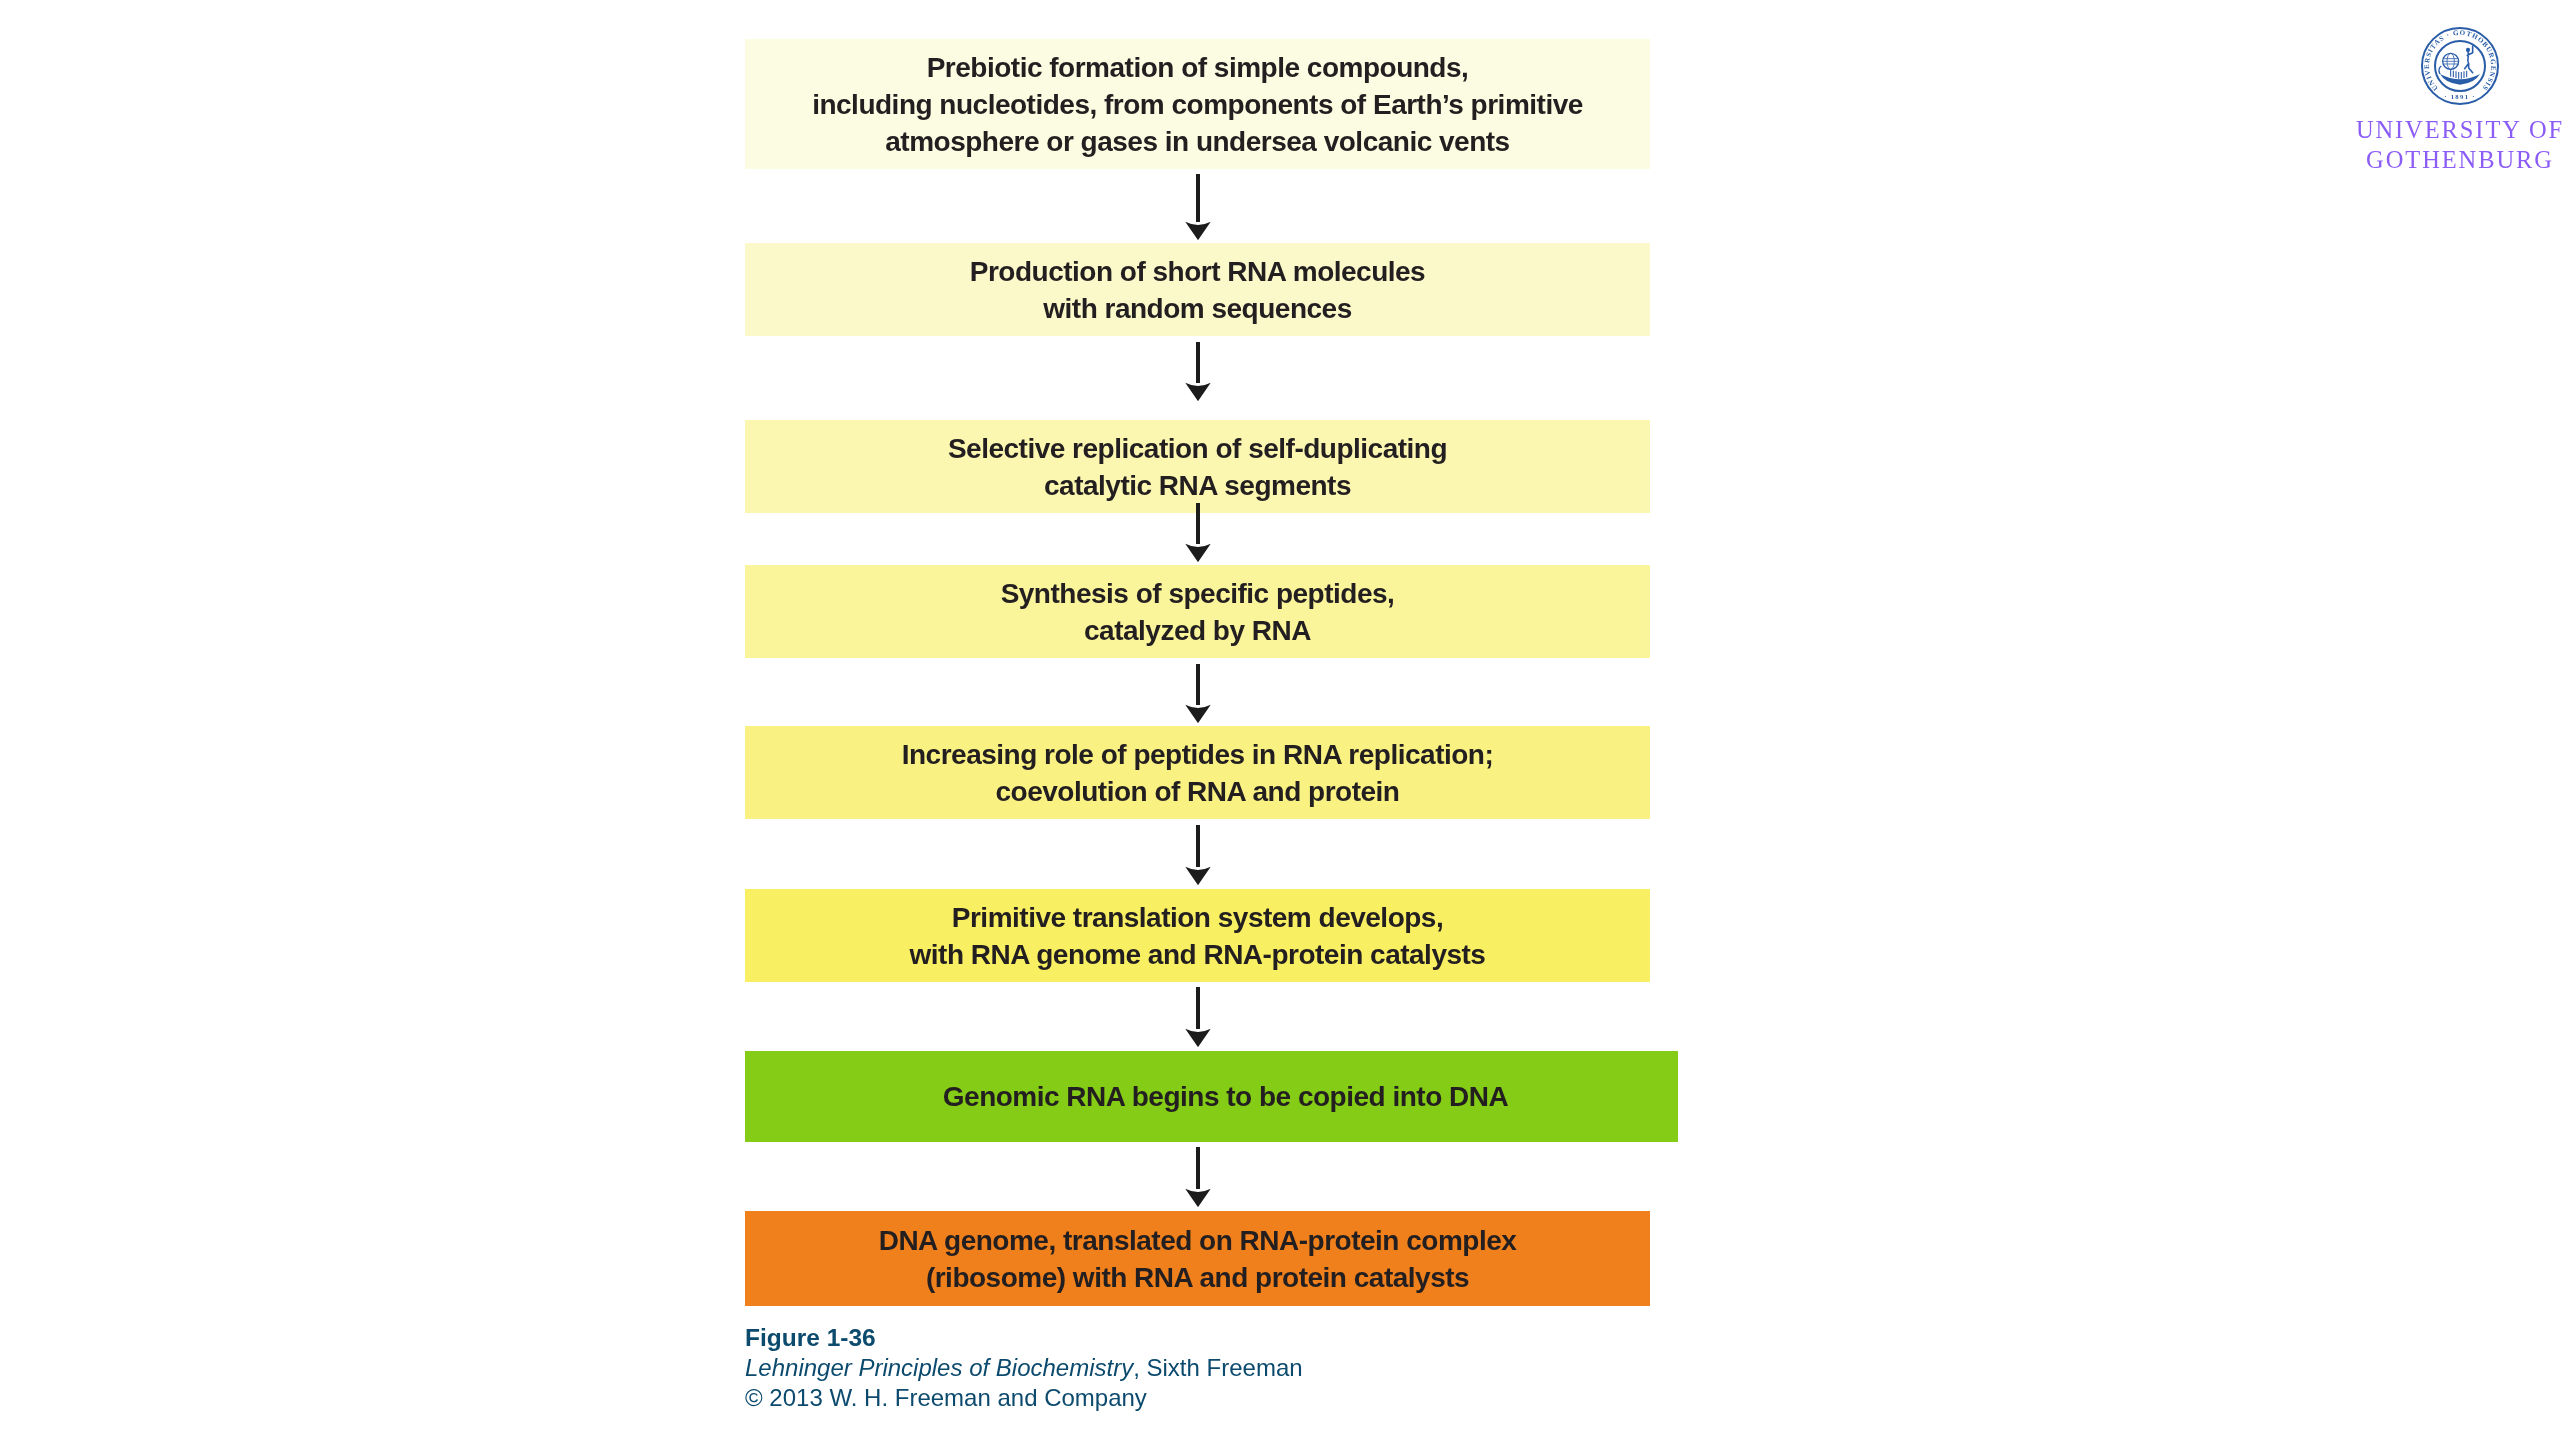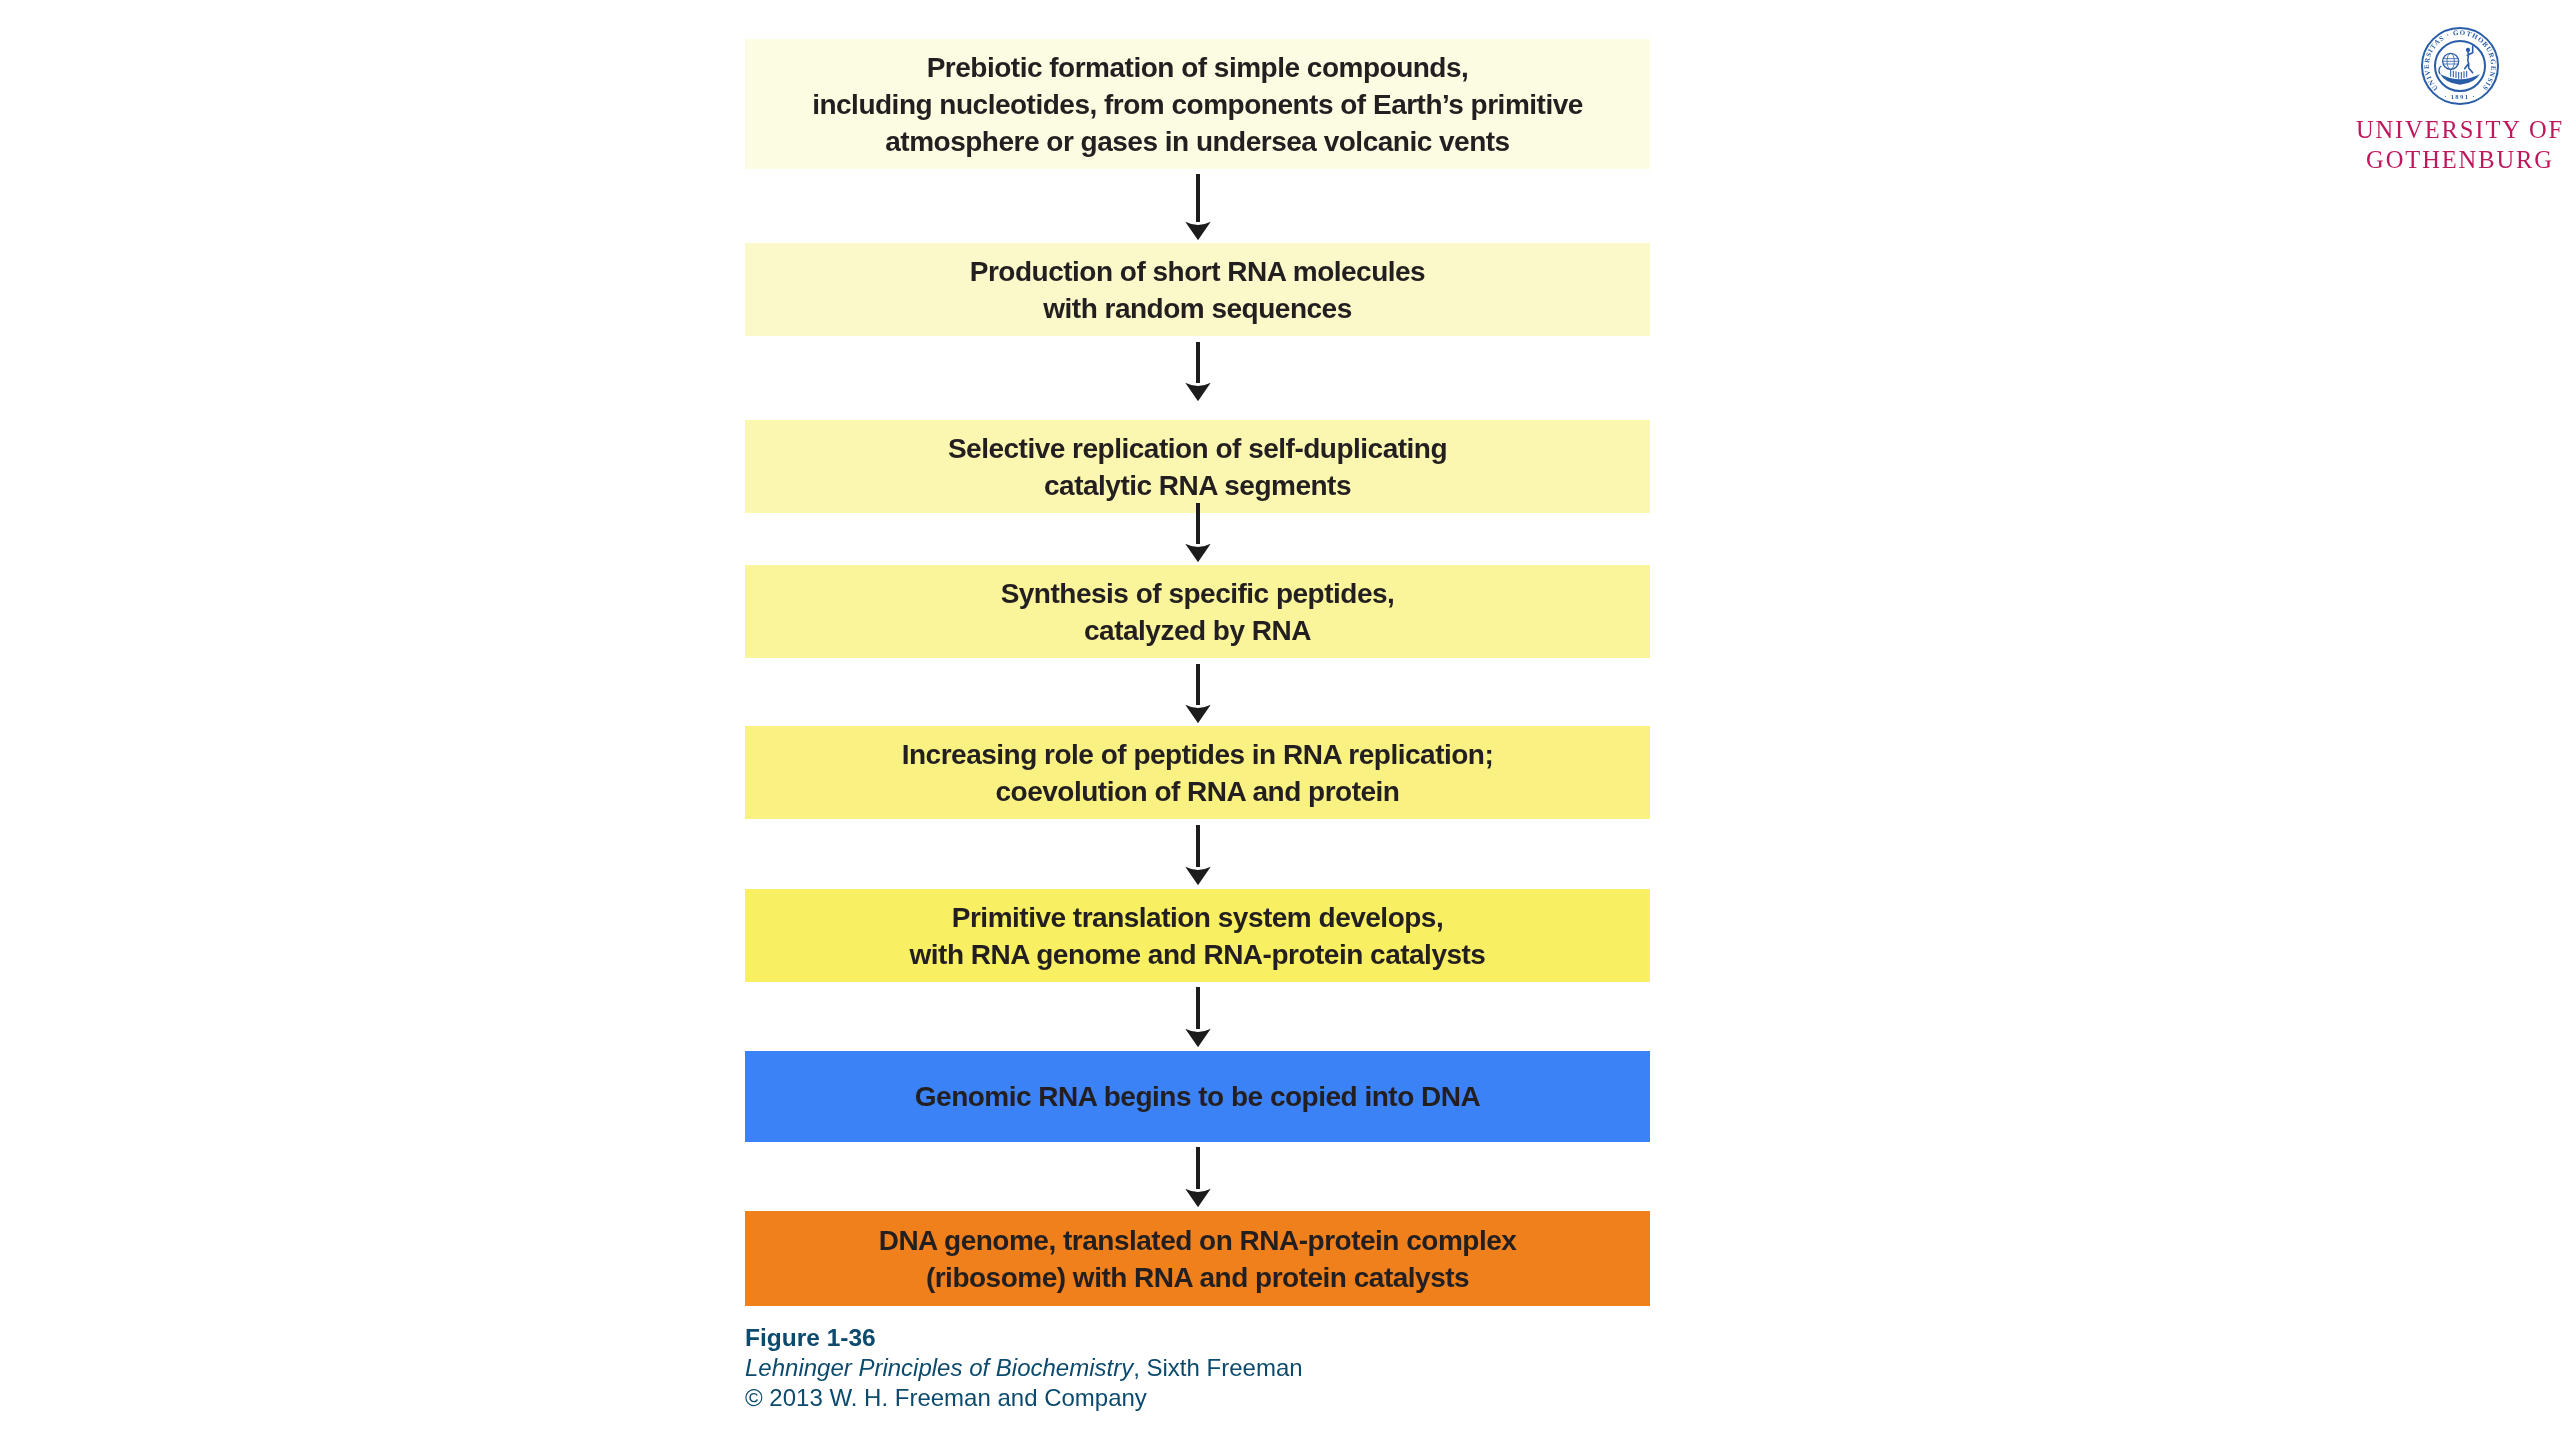--- a/index.html
+++ b/index.html
@@ -100,21 +100,21 @@
 with RNA genome and RNA-protein catalysts</div>
     </div>
 
     <div class="arrow" style="top: 987px; height: 60px; color: rgb(28, 28, 28);">
       <div class="aline"></div>
       <svg class="ahead" width="28" height="19.3" viewBox="0 0 44 30">
           <path d="M2,1 Q22,11 42,1 L22,30 Z" fill="currentColor"></path>
         </svg>
     </div>
 
-    <div class="fbox" style="top: 1051px; height: 91px; background-color: #3b82f6;">
+    <div class="fbox" style="top: 1051px; height: 91px; background-color: #84cc16; padding-left: 28px;">
       <div class="btext">Genomic RNA begins to be copied into DNA</div>
     </div>
 
     <div class="arrow" style="top: 1147px; height: 60px; color: rgb(28, 28, 28);">
       <div class="aline"></div>
       <svg class="ahead" width="28" height="19.3" viewBox="0 0 44 30">
           <path d="M2,1 Q22,11 42,1 L22,30 Z" fill="currentColor"></path>
         </svg>
     </div>
 
@@ -148,20 +148,20 @@
       <g>
         <circle cx="72" cy="36" r="3.2" fill="currentColor"></circle>
         <path d="M72,39 C75,44 69,50 73,56 L73,63 M73,56 L67,64 M73,63 L79,70 M71,44 L79,40 M79,40 L79,30" stroke="currentColor" stroke-width="2.4" fill="none" stroke-linecap="round"></path>
       </g>
       <g>
         <path d="M46,66 v10 M50,67 v10 M54,68 v10 M58,69 v10 M62,69 v10 M66,68 v10 M70,67 v10" stroke="currentColor" stroke-width="1.6"></path>
         <path d="M30,72 Q60,88 90,72 Q82,86 60,88 Q38,86 30,72 Z" fill="currentColor"></path>
         <path d="M30,72 q-4,-8 2,-12" stroke="currentColor" stroke-width="2" fill="none"></path>
       </g>
     </svg>
-    <div class="uname" style="color: #be185d;">
+    <div class="uname" style="color: #8b5cf6;">
       <div>UNIVERSITY OF</div>
       <div>GOTHENBURG</div>
     </div>
   </div>
 
 </div>
 
 
 </body></html>

